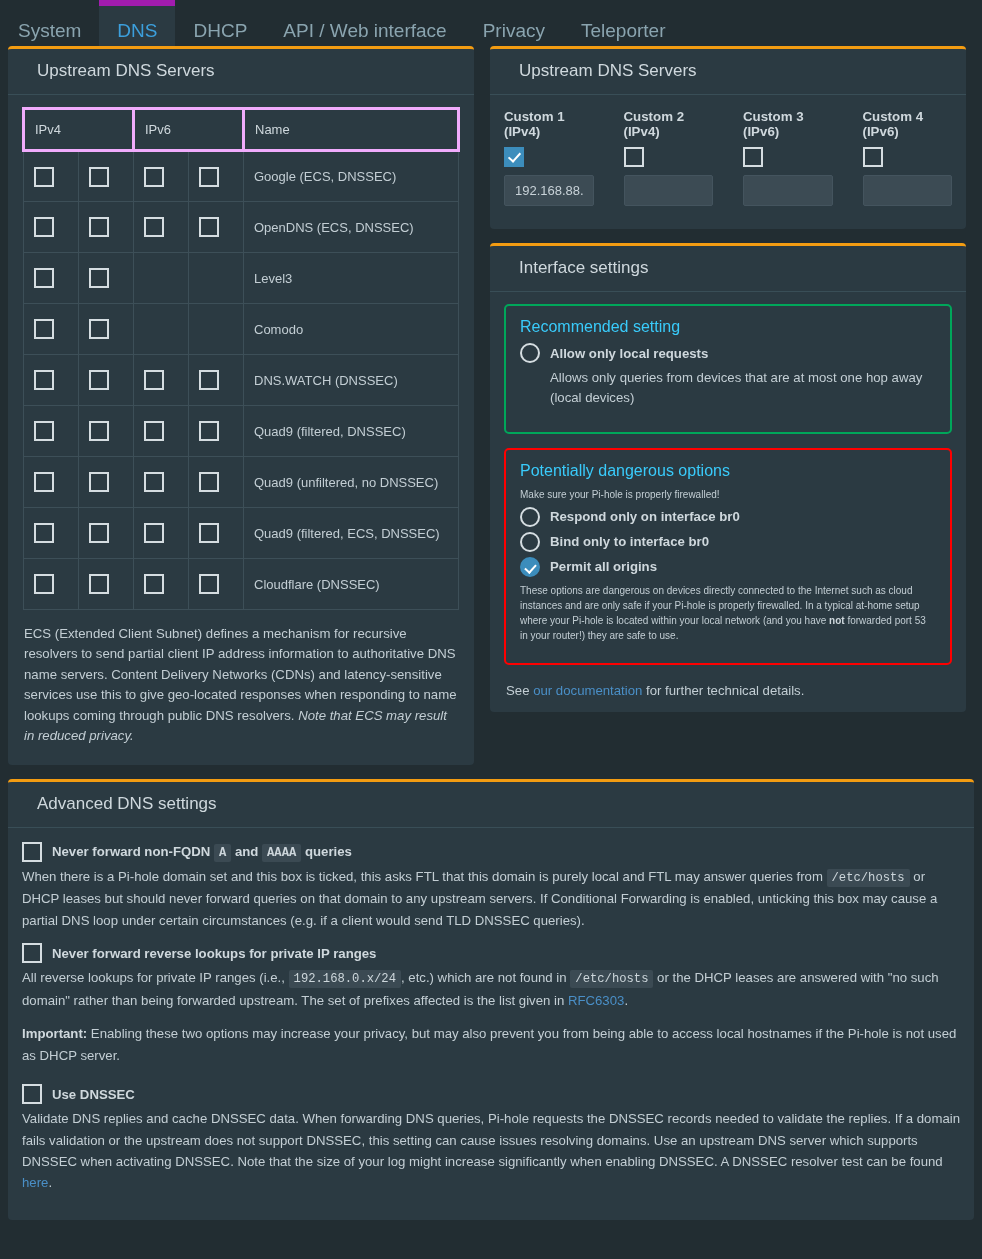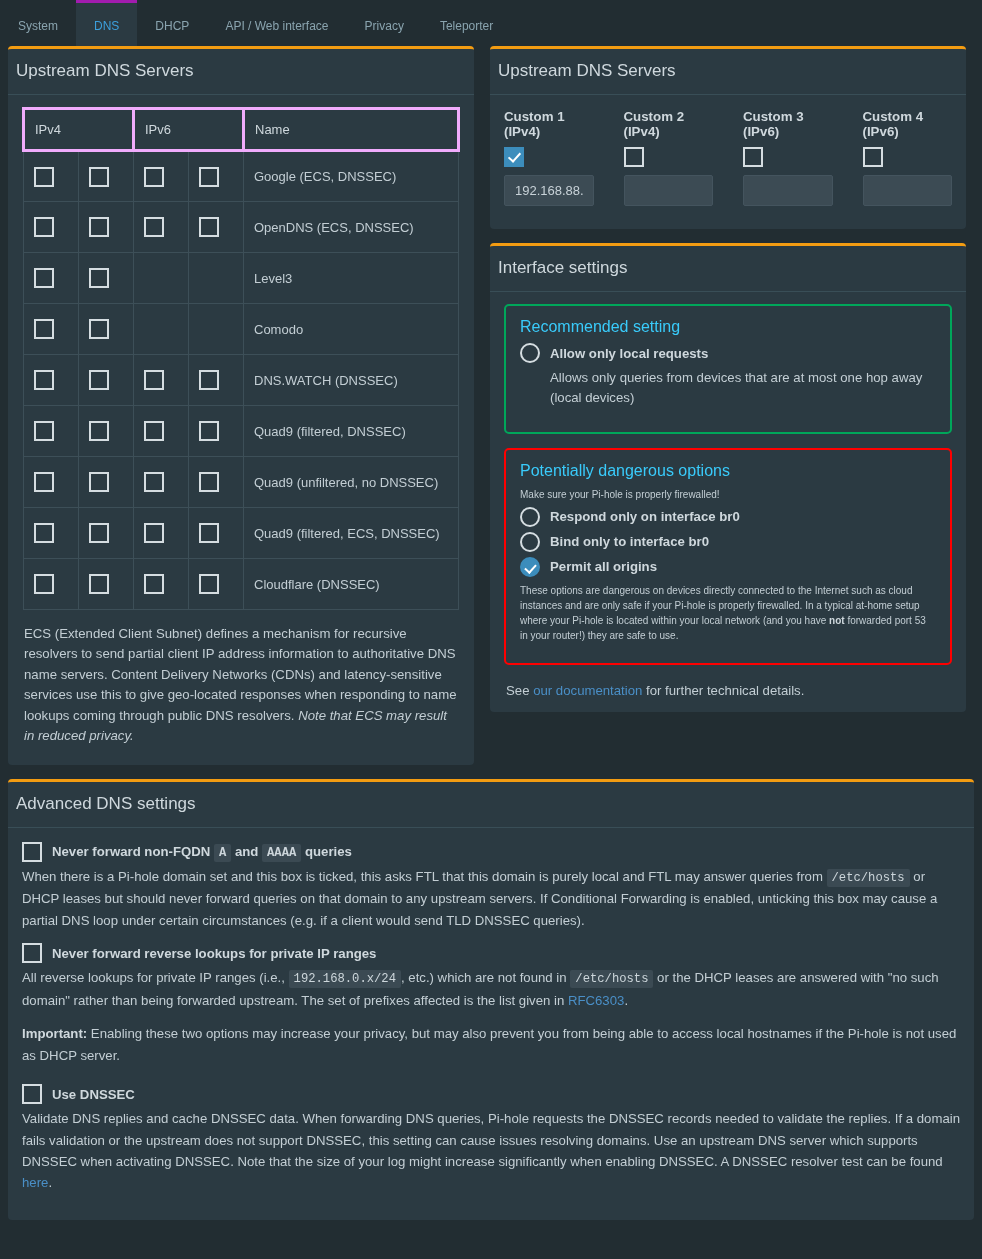--- a/index.html
+++ b/index.html
@@ -14,43 +14,43 @@
 
   
   .tabbar {
     display: flex;
     background: #222d32;
     height: 46px;
     align-items: stretch;
     padding-left: 0px;
   }
   .tab {
-    display: flex; align-items: flex-start;
-    padding: 16px 18px;
-    font-size: 12px;
+    display: flex; align-items: flex-end;
+    padding: 4px 18px;
+    font-size: 19px;
     color: #8aa4af;
     border-top: 3px solid transparent;
     cursor: pointer;
     white-space: nowrap;
   }
   .tab.active {
     background: #2b3a42;
     color: #3c9fdc;
-    border-top: 3px solid #a21caf;
+    border-top: 6px solid #a21caf;
   }
 
   
   .panel {
     background: #2b3a42;
     border-top: 3px solid #f39c12;
     border-radius: 4px;
     margin-bottom: 14px;
   }
   .panel-head {
-    padding: 12px 14px 13px 8px;
+    padding: 12px 14px 13px 29px;
     border-bottom: 1px solid #394e57;
   }
   .panel-title {
     font-size: 17px;
     color: #cfd8dd;
     font-weight: 400;
   }
   .panel-body { padding: 12px 14px 14px 14px; }
 
   

